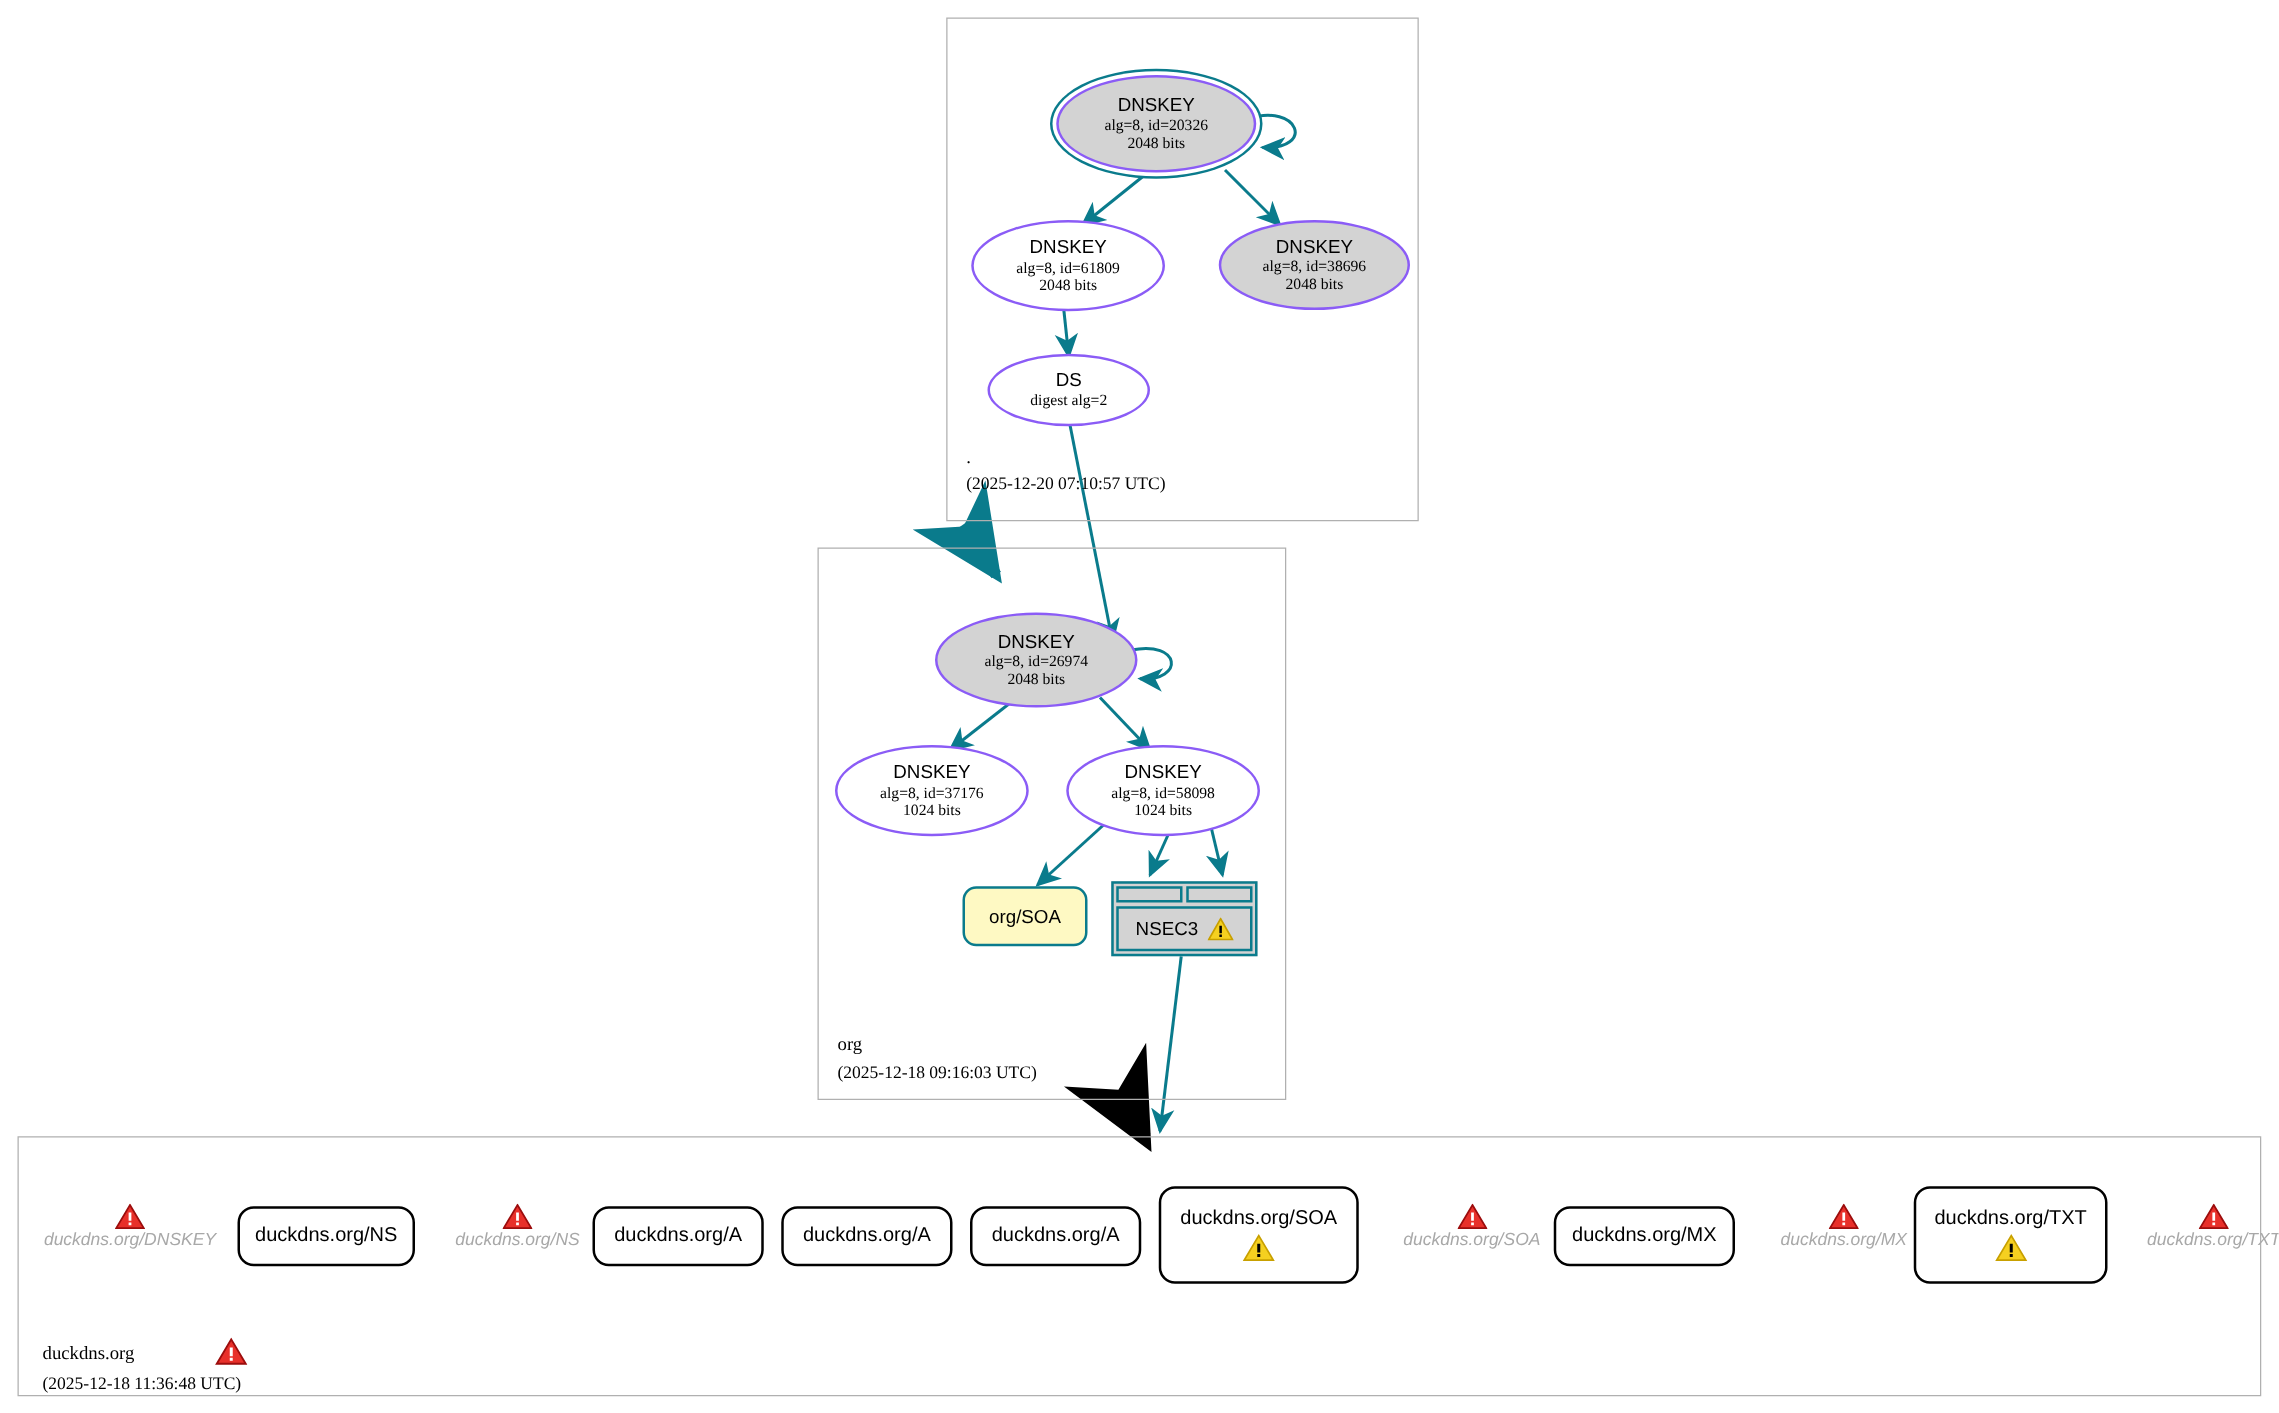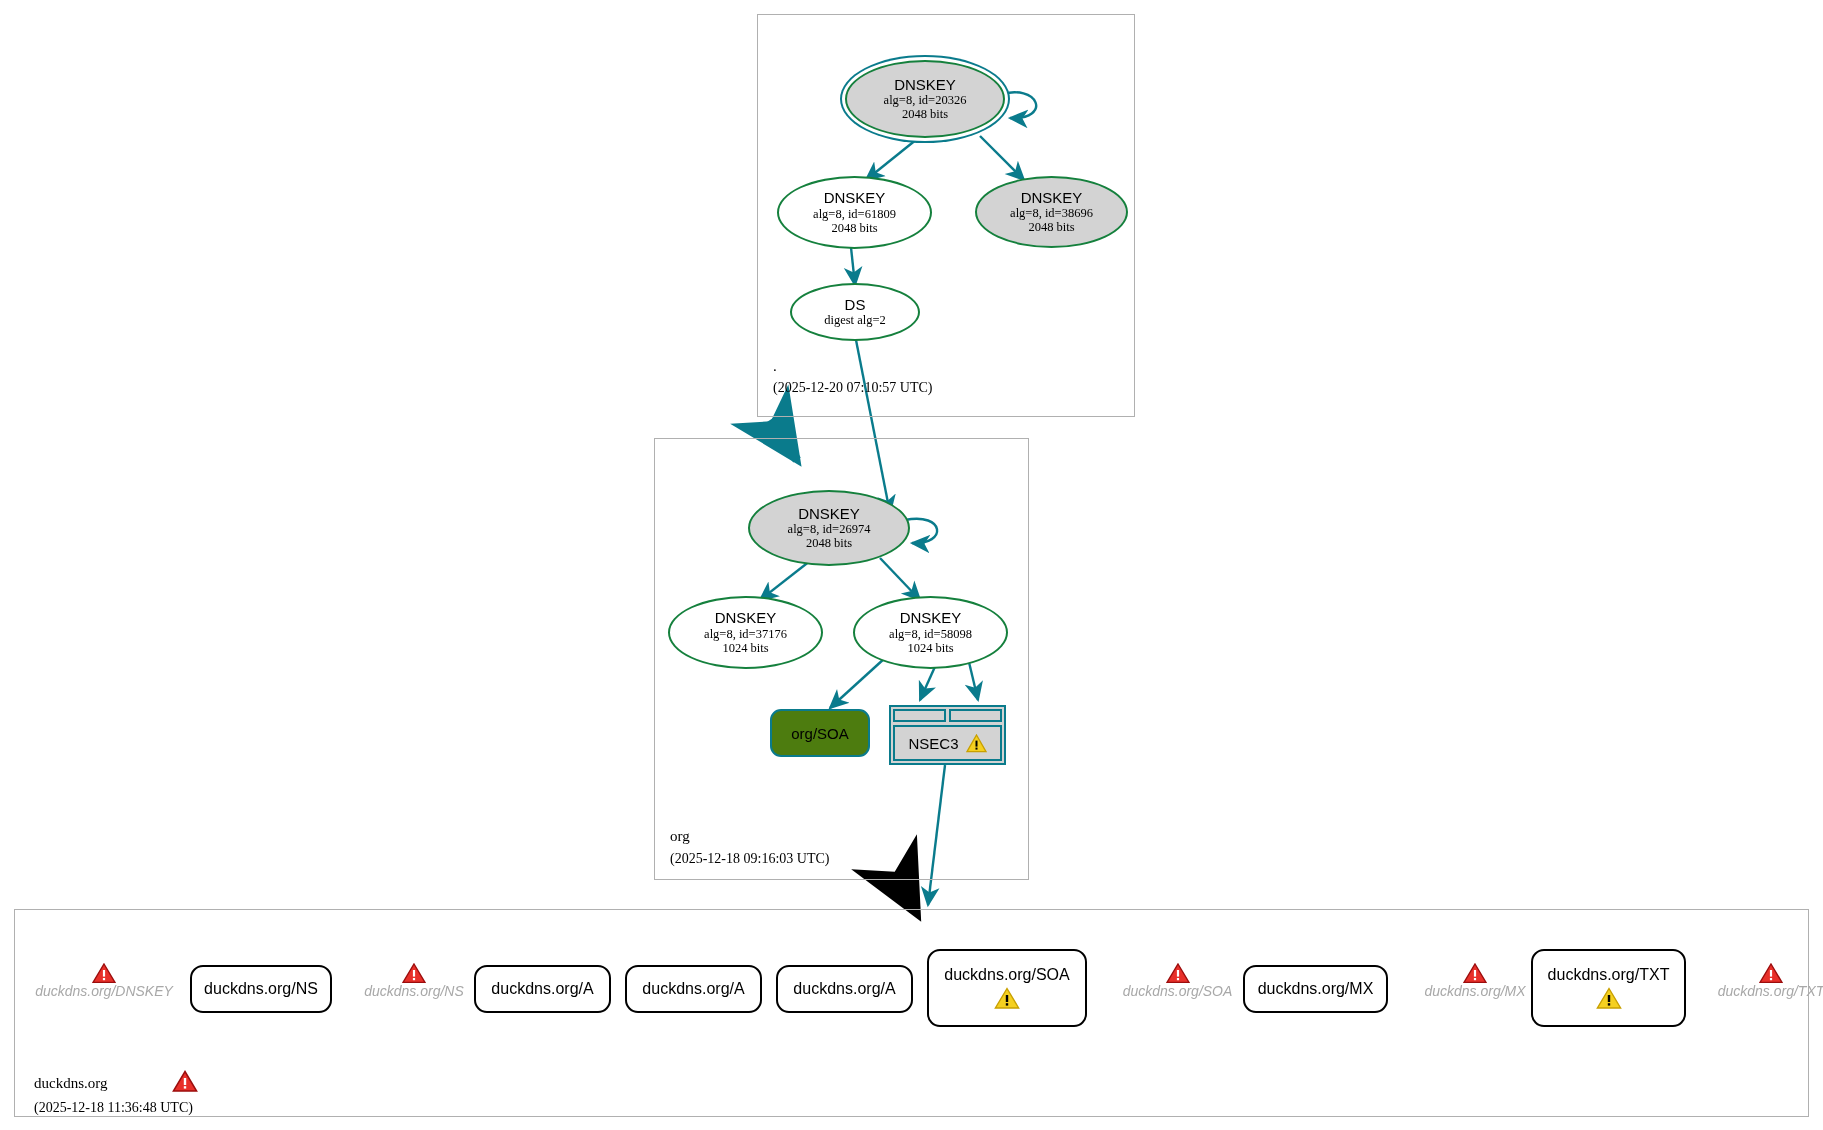--- a/index.html
+++ b/index.html
@@ -39,21 +39,21 @@
     position: absolute;
     box-sizing: border-box;
     display: flex;
     flex-direction: column;
     align-items: center;
     justify-content: center;
     text-align: center;
     line-height: 1.12;
   }
   .ellipse {
-    border: 2px solid #15803d;
+    border: 2px solid #8b5cf6;
     border-radius: 50%;
     background: #ffffff;
   }
   .ellipse.filled { background: #d3d3d3; }
   .ellipse.dbl {
     box-shadow: 0 0 0 3px #ffffff, 0 0 0 5px #0a7b8c;
   }
   .node .t1 {
     font-family: "Liberation Sans", sans-serif;
     font-size: 15px;
@@ -62,21 +62,21 @@
   .node .t2 {
     font-family: "Liberation Serif", serif;
     font-size: 12.5px;
     color: #000;
   }
   .rrset {
     position: absolute;
     box-sizing: border-box;
     border: 2px solid #0a7b8c;
     border-radius: 11px;
-    background: #4d7c0f;
+    background: #fef9c3;
     display: flex;
     align-items: center;
     justify-content: center;
     font-family: "Liberation Sans", sans-serif;
     font-size: 15px;
     color: #000;
   }
   .nsec3 {
     position: absolute;
     box-sizing: border-box;

